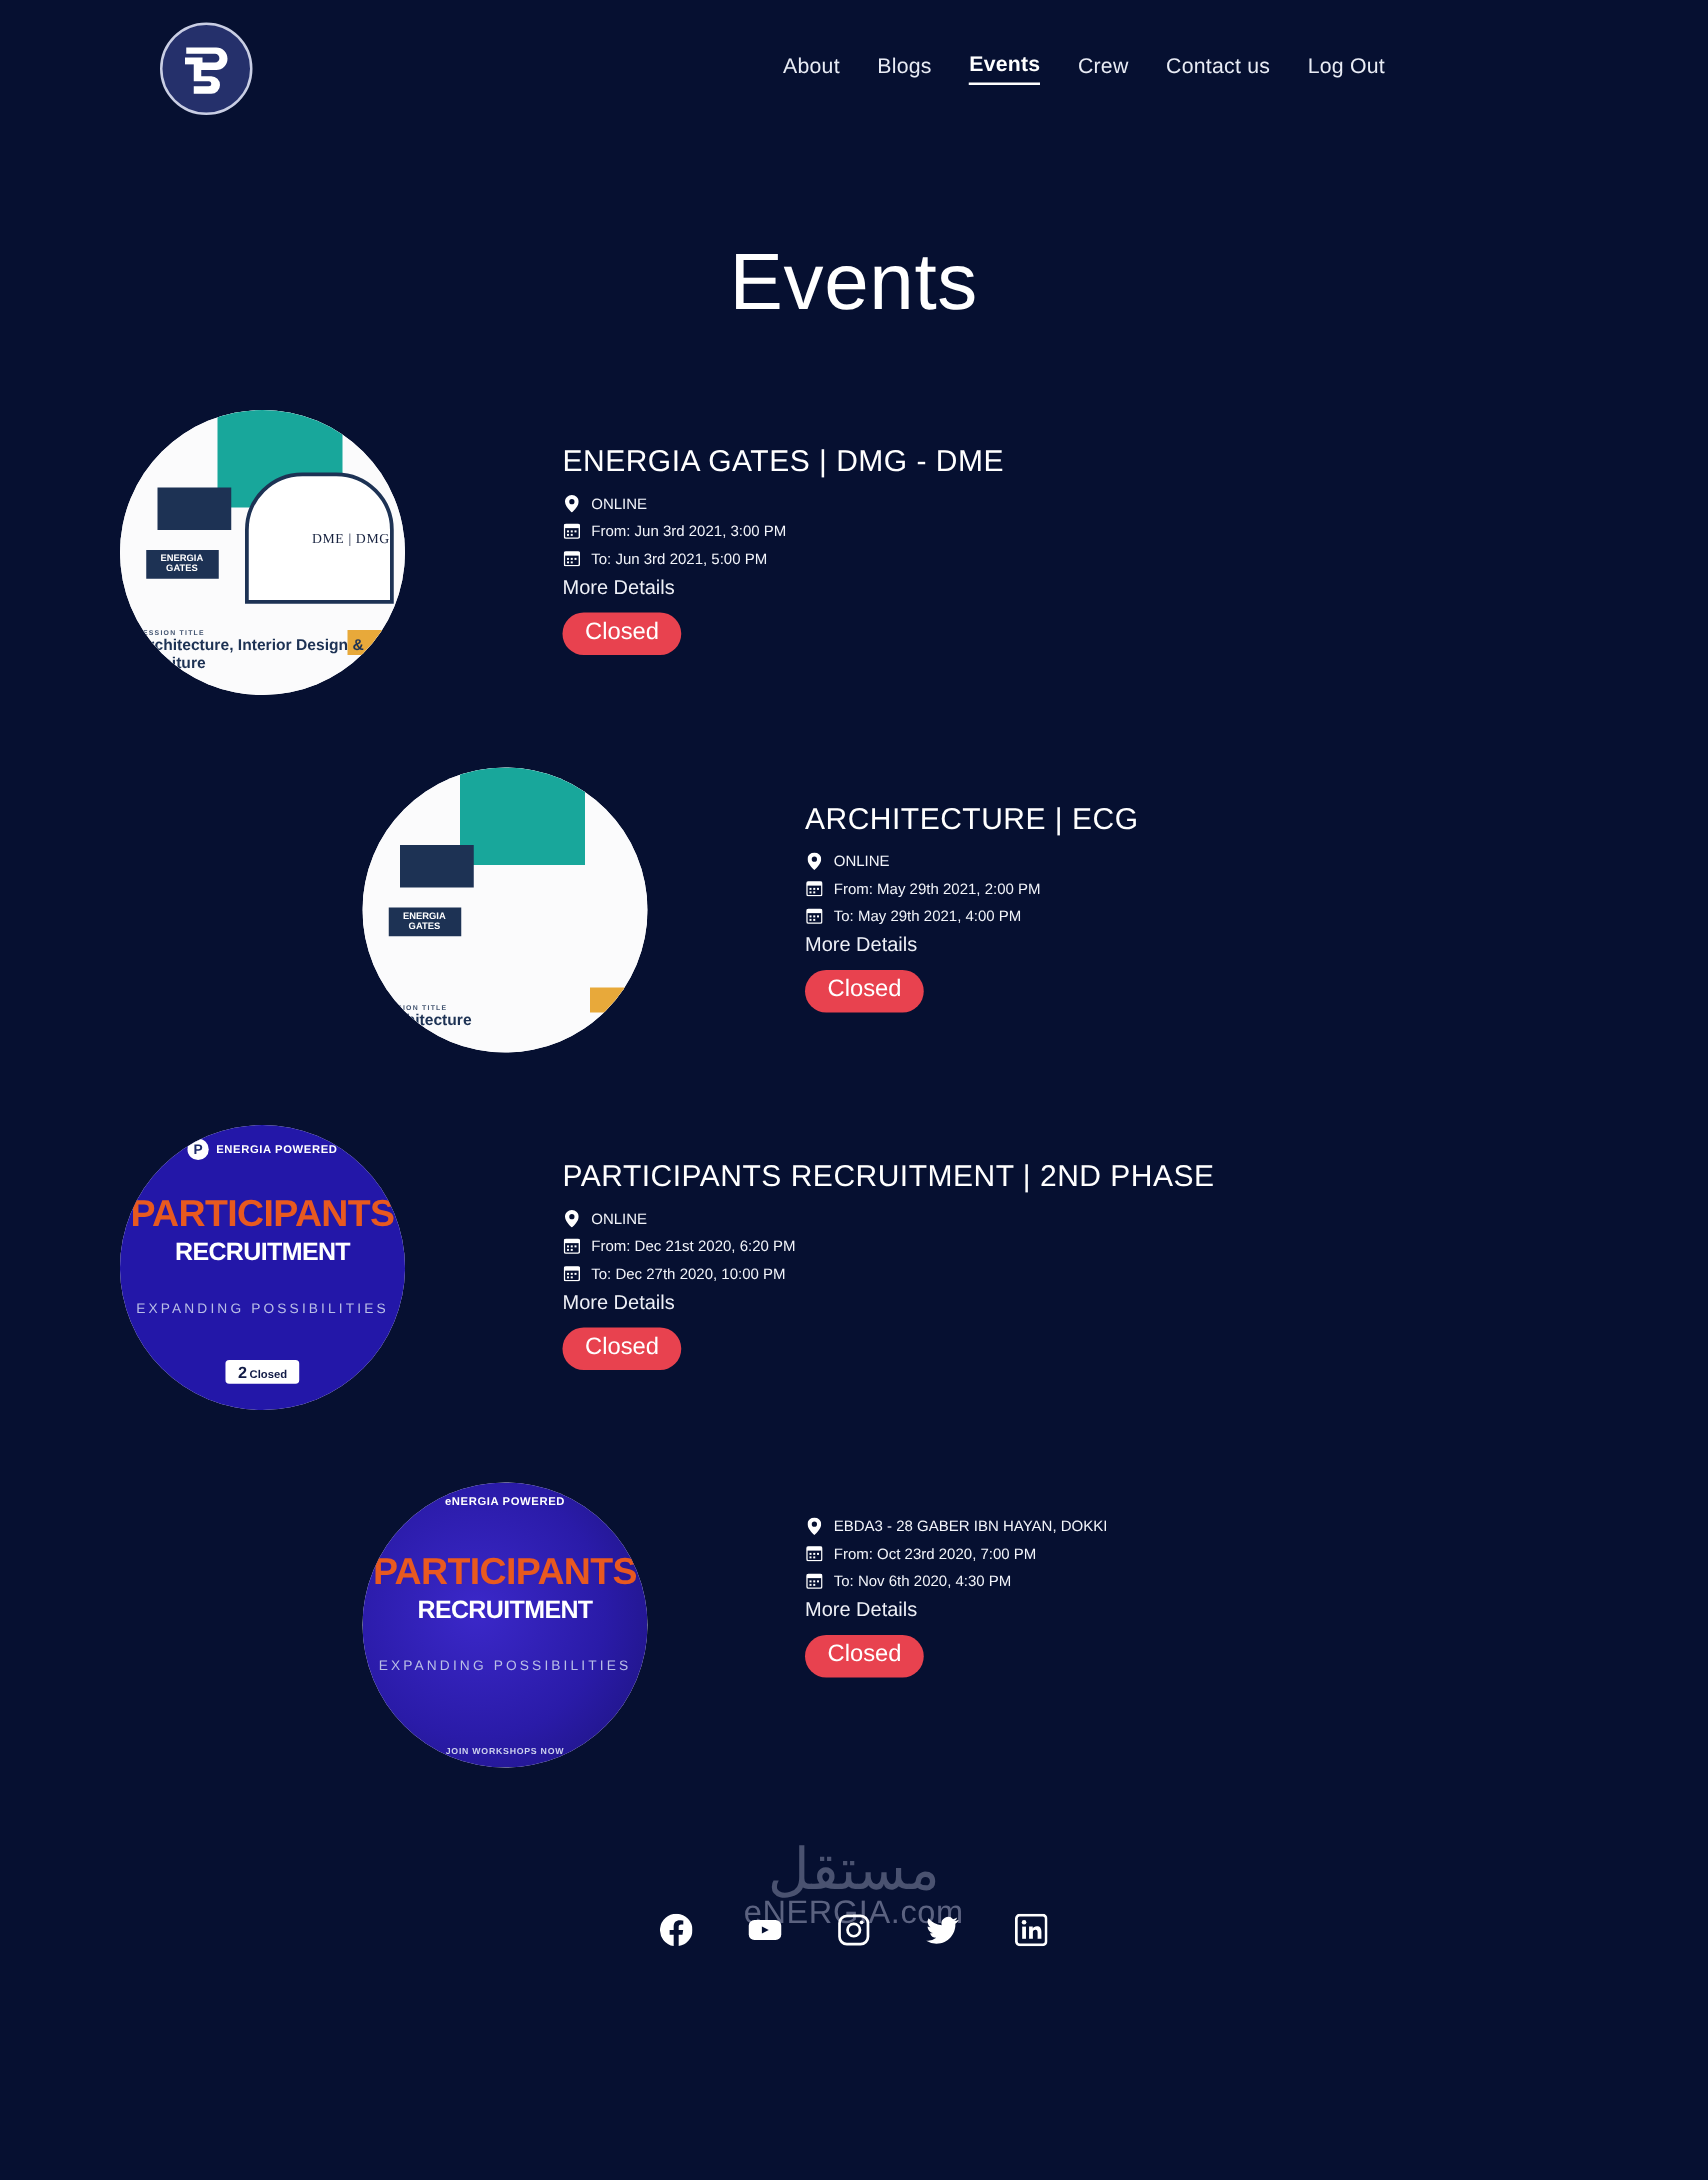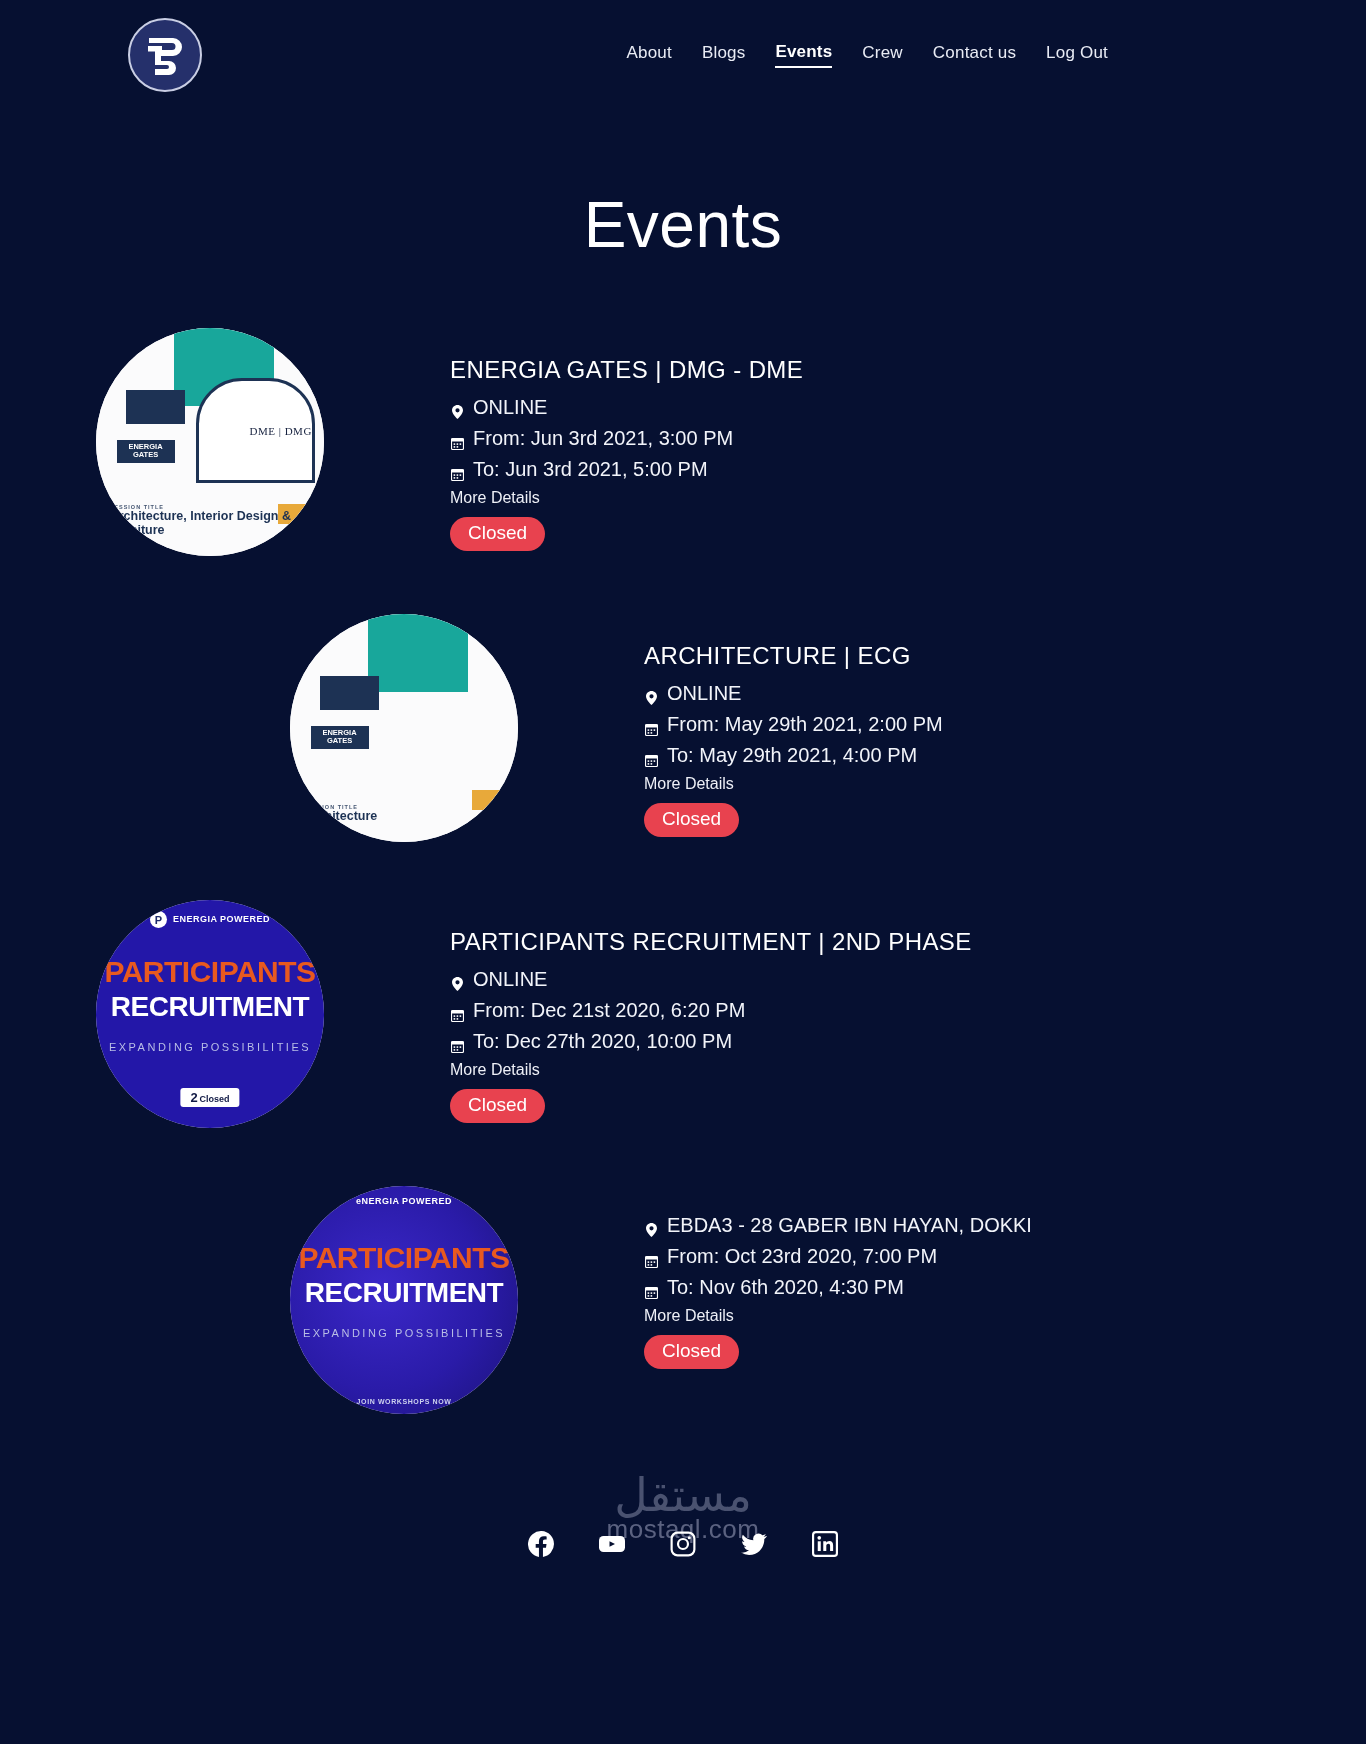--- a/index.html
+++ b/index.html
@@ -78,22 +78,22 @@
   .info-col { padding-top: 28px; padding-left: 30px; }
   .event-title {
     font-size: 24px;
     font-weight: 400;
     letter-spacing: .4px;
     color: #ffffff;
     margin-bottom: 12px;
     white-space: nowrap;
   }
   .meta-line {
-    display: flex; align-items: flex-end; gap: 8px;
-    font-size: 20px; color: #f2f4fa;
+    display: flex; align-items: flex-start; gap: 8px;
+    font-size: 12px; color: #f2f4fa;
     margin-bottom: 8px;
     white-space: nowrap;
   }
   .meta-line .ic { width: 15px; display:flex; align-items:center; justify-content:center; flex:0 0 15px; }
   .more-details {
     font-size: 16px; color: #eef0f7; margin-top: 4px; margin-bottom: 10px;
     cursor: pointer;
   }
   .badge {
     display: inline-block;
@@ -133,21 +133,21 @@
   .art-rec .topbar {
     position:absolute; top:5%; left:0; width:100%; display:flex; align-items:center;
     justify-content:center; gap:6px;
   }
   .art-rec .eplogo {
     width:17px;height:17px;border-radius:50%;background:#fff;color:#1d2a6b;
     font-size:11px;font-weight:bold;display:flex;align-items:center;justify-content:center;
   }
   .art-rec .eptxt { font-size:9px; font-weight:bold; color:#fff; line-height:1.05; letter-spacing:.5px;}
   .art-rec .w1 { position:absolute; top:24%; width:100%; text-align:center; font-size:30px; font-weight:bold; color:#e8591f; letter-spacing:-.5px;}
-  .art-rec .w2 { position:absolute; top:40%; width:100%; text-align:center; font-size:28px; font-weight:bold; color:#ffffff; letter-spacing:-.5px;}
+  .art-rec .w2 { position:absolute; top:40%; width:100%; text-align:center; font-size:20px; font-weight:bold; color:#ffffff; letter-spacing:-.5px;}
   .art-rec .w3 { position:absolute; top:62%; width:100%; text-align:center; font-size:11px; color:#b9bee6; letter-spacing:2.5px;}
   .art-rec .phase {
     position:absolute; bottom:9%; left:50%; transform:translateX(-50%);
     background:#fff; color:#111a45; font-weight:bold; font-size:13px;
     padding:2px 10px; border-radius:3px; display:flex; align-items:baseline; gap:2px;
   }
   .art-rec .phase small { font-size:9px; }
   .art-rec .wsnow {
     position:absolute; bottom:4%; left:50%; transform:translateX(-50%);
     color:#cdd2ee; font-size:7px; font-weight:bold; letter-spacing:.6px; white-space:nowrap;
@@ -434,21 +434,21 @@
         <div class="more-details">More Details</div>
         <div class="badge">Closed</div>
       </div>
     </div>
 
   </div>
 
   <div class="footer">
     <div class="watermark">
       <div class="wm-ar">مستقل</div>
-      <div class="wm-en">mostaql.com</div>
+      <div class="wm-en">eNERGIA.com</div>
     </div>
     <div class="socials">
       <span class="sicon">
         <svg width="26" height="26" viewBox="0 0 24 24">
             <path fill="#ffffff" d="M24 12a12 12 0 1 0-13.9 11.9v-8.4H7.1V12h3V9.4c0-3 1.8-4.6 4.5-4.6 1.3 0 2.6.2 2.6.2v2.9h-1.5c-1.5 0-1.9.9-1.9 1.8V12h3.3l-.5 3.5h-2.8v8.4A12 12 0 0 0 24 12z"></path>
           </svg>
       </span>
       <span class="sicon">
         <svg width="28" height="26" viewBox="0 0 28 24">
             <rect x="1" y="4" width="26" height="16" rx="4.5" fill="#ffffff"></rect>

